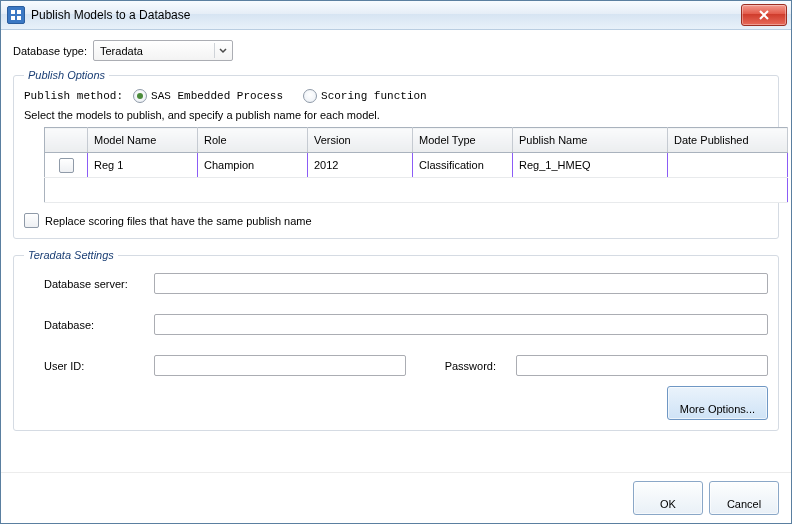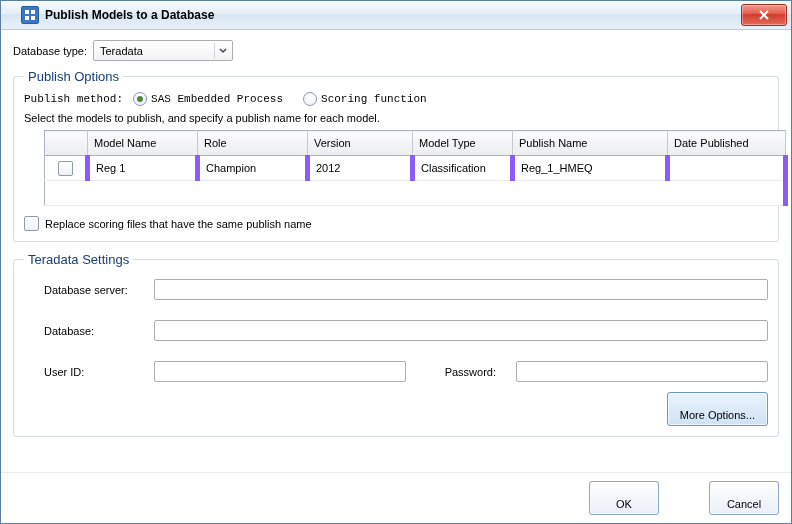--- a/index.html
+++ b/index.html
@@ -1,49 +1,49 @@
 <!DOCTYPE html>
 <html><head>
 <meta charset="utf-8">
 <style>
   html,body{margin:0;padding:0;font-family:"Segoe UI",Tahoma,sans-serif;font-size:11px;color:#000;background:#fff;}
   .window{width:792px;height:524px;box-sizing:border-box;border:1px solid #5a7fa0;background:#fff;position:relative;display:flex;flex-direction:column;box-shadow:0 0 6px rgba(0,0,0,0.2);}
-  .titlebar{height:28px;background:linear-gradient(to bottom,#f7fbff 0%,#e6eef7 45%,#d6e4f2 46%,#e8f1fa 100%);border-bottom:1px solid #b9cde1;display:flex;align-items:center;padding:0 0 0 20px;position:relative;font-weight:bold;}
+  .titlebar{height:28px;background:linear-gradient(to bottom,#f7fbff 0%,#e6eef7 45%,#d6e4f2 46%,#e8f1fa 100%);border-bottom:1px solid #b9cde1;display:flex;align-items:center;padding:0 0 0 6px;position:relative;}
   .titlebar .app-icon{width:16px;height:16px;background:#3b78c4;border:1px solid #2a5d9e;border-radius:2px;display:flex;align-items:center;justify-content:center;}
   .titlebar .app-icon svg{display:block;}
   .titlebar .title{margin-left:6px;font-size:12px;color:#000;}
   .titlebar .close{position:absolute;right:4px;top:3px;width:44px;height:20px;border-radius:3px;background:linear-gradient(to bottom,#f39b8f 0%,#e35a4a 45%,#cf3c2c 46%,#e86a5a 100%);border:1px solid #9c2e22;display:flex;align-items:center;justify-content:center;box-shadow:inset 0 0 0 1px rgba(255,255,255,0.35);}
   .titlebar .close svg{display:block;}
   .body{flex:1;padding:10px 12px 8px 12px;display:flex;flex-direction:column;background:#fff;}
   .row{display:flex;align-items:center;margin-bottom:8px;}
   .label{margin-right:6px;}
   .combo{position:relative;width:140px;height:21px;border:1px solid #abadb3;border-radius:2px;background:linear-gradient(to bottom,#fff,#f3f3f3);display:flex;align-items:center;padding:0 18px 0 6px;box-sizing:border-box;}
   .combo .chev{position:absolute;right:2px;top:2px;width:15px;height:15px;border-left:1px solid #cfd3d8;display:flex;align-items:center;justify-content:center;}
   fieldset.group{border:1px solid #d5dbe3;border-radius:3px;margin:0 0 10px 0;padding:8px 10px 10px 10px;}
-  fieldset.group>legend{padding:0 4px;color:#1a3e74;font-size:13px;}
+  fieldset.group>legend{padding:0 4px;color:#1a3e74;font-size:11px;font-style:italic;}
   .radio-row{display:flex;align-items:center;margin-bottom:6px;font-family:Liberation Mono, monospace;}
   .radio-row .rlabel{margin-right:10px;}
   .radio{display:inline-flex;align-items:center;margin-right:20px;cursor:default;}
   .radio .dot{width:12px;height:12px;border:1px solid #8f9aa8;border-radius:50%;margin-right:4px;background:radial-gradient(circle at 50% 40%,#fff,#e9eef4);position:relative;}
   .radio.checked .dot::after{content:"";position:absolute;left:3px;top:3px;width:6px;height:6px;border-radius:50%;background:#4b8b3b;}
   .hint{margin:2px 0 6px 0;}
   .table{border:1px solid #a9b2bd;width:100%;border-collapse:collapse;margin-left:20px;}
   .table thead th{background:linear-gradient(to bottom,#fafbfc,#ebedef);border-right:1px solid #c5cad1;border-bottom:1px solid #a9b2bd;font-weight:normal;text-align:left;padding:3px 6px;height:18px;}
   .table thead th.ckcol{width:30px;}
-  .table tbody td{border-right:5px solid #8b5cf6;border-bottom:1px solid #e8eaec;padding:3px 6px;height:18px;background:#fff;}
+  .table tbody td{border-right:1px solid #8b5cf6;border-bottom:1px solid #e8eaec;padding:3px 6px;height:18px;background:#fff;}
   .table tbody td.ckcol{text-align:center;}
   .ck{width:13px;height:13px;border:1px solid #8f9aa8;background:linear-gradient(to bottom,#fff,#eef0f3);display:inline-block;vertical-align:middle;border-radius:2px;}
   .table-pad{height:20px;border-top:1px solid #e8eaec;background:#f7f8f9;}
   .check-row{display:flex;align-items:center;margin-top:10px;}
   .check-row .ck{margin-right:6px;}
   .form-grid{display:grid;grid-template-columns:110px 1fr 70px 1fr;column-gap:6px;row-gap:8px;align-items:center;margin-top:4px;gap:20px;}
   .form-grid .full{grid-column:2 / span 3;}
   input.text{height:21px;border:1px solid #abadb3;border-radius:2px;background:#fff;padding:0 4px;box-sizing:border-box;width:100%;font:inherit;}
   .more-row{display:flex;justify-content:flex-end;margin-top:10px;}
-  .btn{height:22px;min-width:70px;padding:16px 12px;border:1px solid #8aa7c7;border-radius:3px;background:linear-gradient(to bottom,#fdfefe,#e9f0f7);font:inherit;cursor:default;box-shadow:inset 0 0 0 1px rgba(255,255,255,0.6);margin-left:44px;}
+  .btn{height:22px;min-width:70px;padding:16px 12px;border:1px solid #8aa7c7;border-radius:3px;background:linear-gradient(to bottom,#fdfefe,#e9f0f7);font:inherit;cursor:default;box-shadow:inset 0 0 0 1px rgba(255,255,255,0.6);}
   .btn.more{background:linear-gradient(to bottom,#eaf3fb,#cfe3f6);border-color:#6f97c4;}
   .footer{display:flex;justify-content:flex-end;padding:8px 12px;gap:6px;border-top:1px solid #ececec;background:#fff;}
   .spacer{flex:1;}
   th, td{font-size:11px;}
 </style>
 </head>
 <body>
 
 <div class="window">
 

